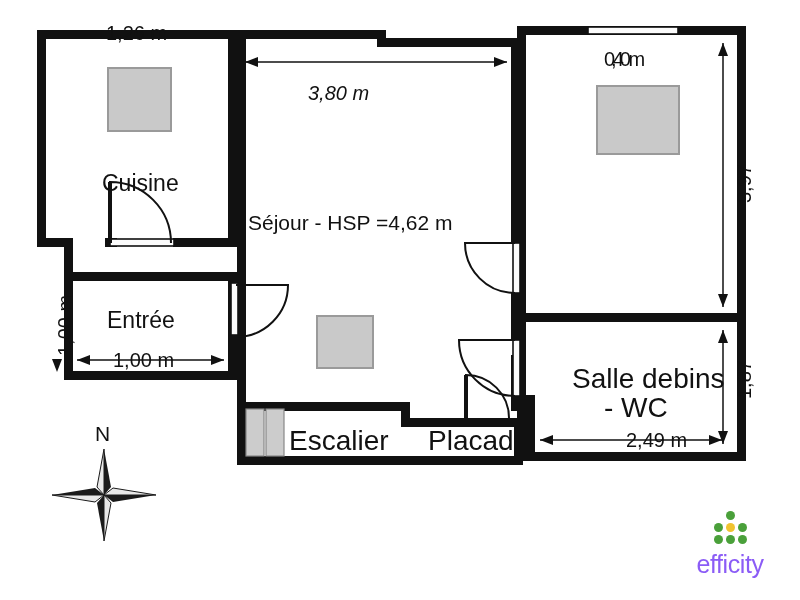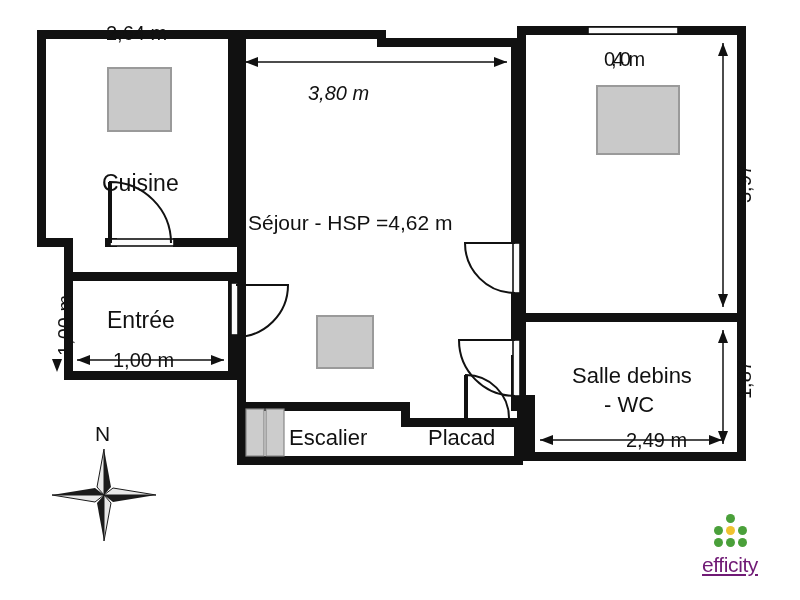--- a/index.html
+++ b/index.html
@@ -38,21 +38,21 @@
   .dim-thick { stroke: #111111; stroke-width: 4; fill: none; }
 
   .label {
     position: absolute;
     color: #111111;
     font-family: "Liberation Sans", sans-serif;
     white-space: nowrap;
     line-height: 1.15;
   }
   .room-label { font-size: 23px; }
-  .room-label-2 { font-size: 22px; text-align: right; }
+  .room-label-2 { font-size: 28px; text-align: right; }
   .dim-label { font-size: 20px; }
   .sejour-label { font-size: 21px; }
   .rot-90 {
     transform: rotate(-90deg);
     transform-origin: 0 0;
   }
   .compass-n { font-size: 21px; }
 
   #logo-box {
     position: absolute;
@@ -71,25 +71,24 @@
     grid-template-columns: repeat(3, 9px);
     grid-gap: 3px;
     margin-bottom: 6px;
   }
   .logo-dots .dot {
     width: 9px;
     height: 9px;
     border-radius: 50%;
   }
   .logo-word {
-    font-size: 21px;
+    font-size: 25px;
     font-family: "Liberation Sans", sans-serif;
-    color: #701a75;
+    color: #8b5cf6;
     letter-spacing: -0.4px;
-    text-decoration: underline;
   }
 </style>
 </head>
 <body>
 
 <div id="plan-root">
 
   <svg class="plan-svg" viewBox="0 0 800 600">
 
     <g>
@@ -234,21 +233,21 @@
   <div class="label room-label" style="left:107px; top:307px;">Entrée</div>
 
   <div class="label room-label-2" style="left:289px; top:419px;margin-top:6px;">Escalier</div>
 
   <div class="label room-label-2" style="left:428px; top:425px;">Placad</div>
 
   <div class="label room-label-2" style="left:572px; top:363px;">Salle debins</div>
 
   <div class="label room-label-2" style="left:604px; top:392px;">- WC</div>
 
-  <div class="label dim-label" style="left:106px; top:22px;">2,64 m</div>
+  <div class="label dim-label" style="left:106px; top:22px;">1,26 m</div>
 
   <div class="label dim-label" style="left:308px; top:82px;font-style:italic;">3,80 m</div>
 
   <div class="label dim-label" style="left:604px; top:48px; letter-spacing:-4px;">0,40 m</div>
 
   <div class="label dim-label rot-90" style="left:733px; top:203px;">3,97</div>
 
   <div class="label dim-label rot-90" style="left:733px; top:399px;">1,87</div>
 
   <div class="label dim-label rot-90" style="left:54px; top:356px;">1,00 m</div>

